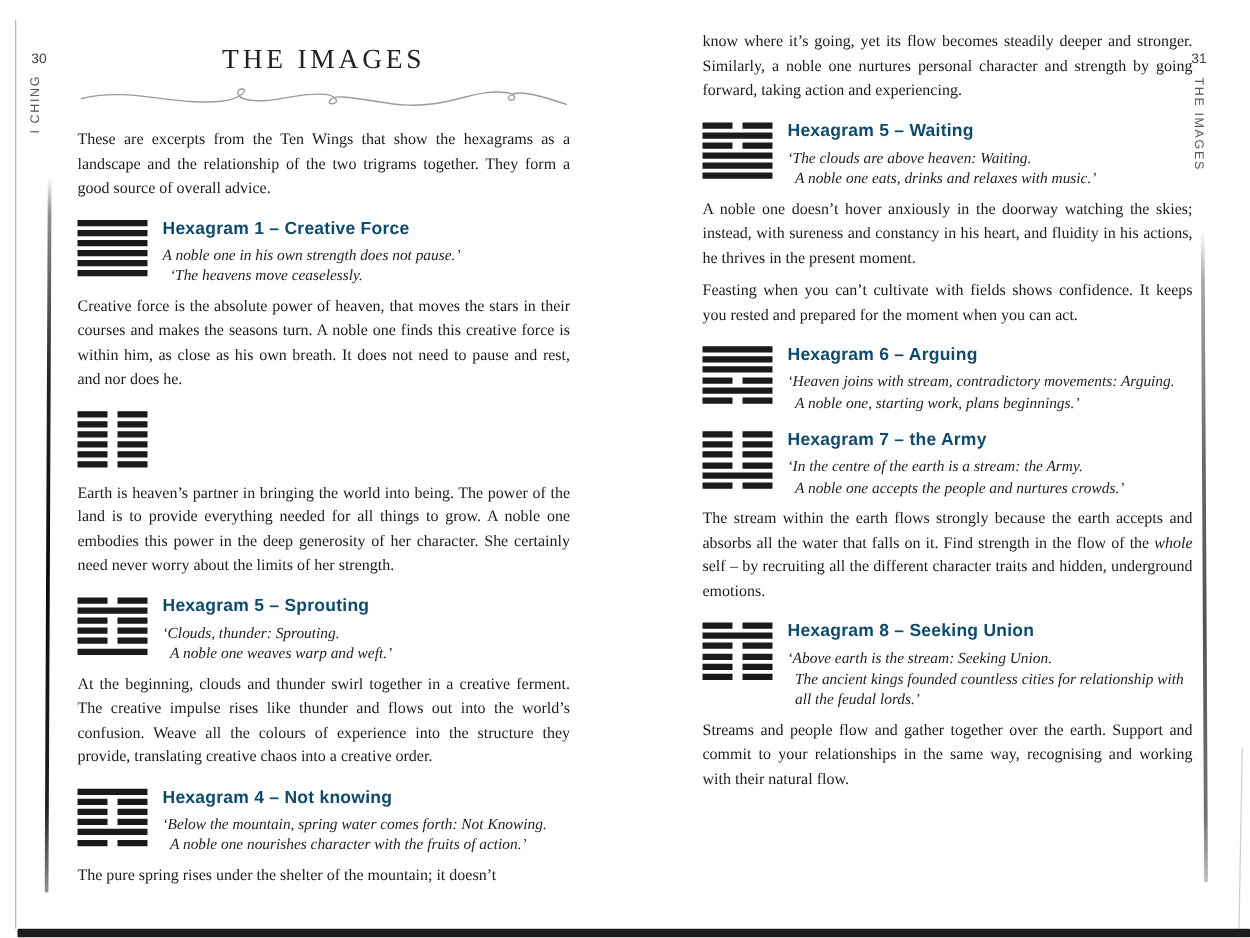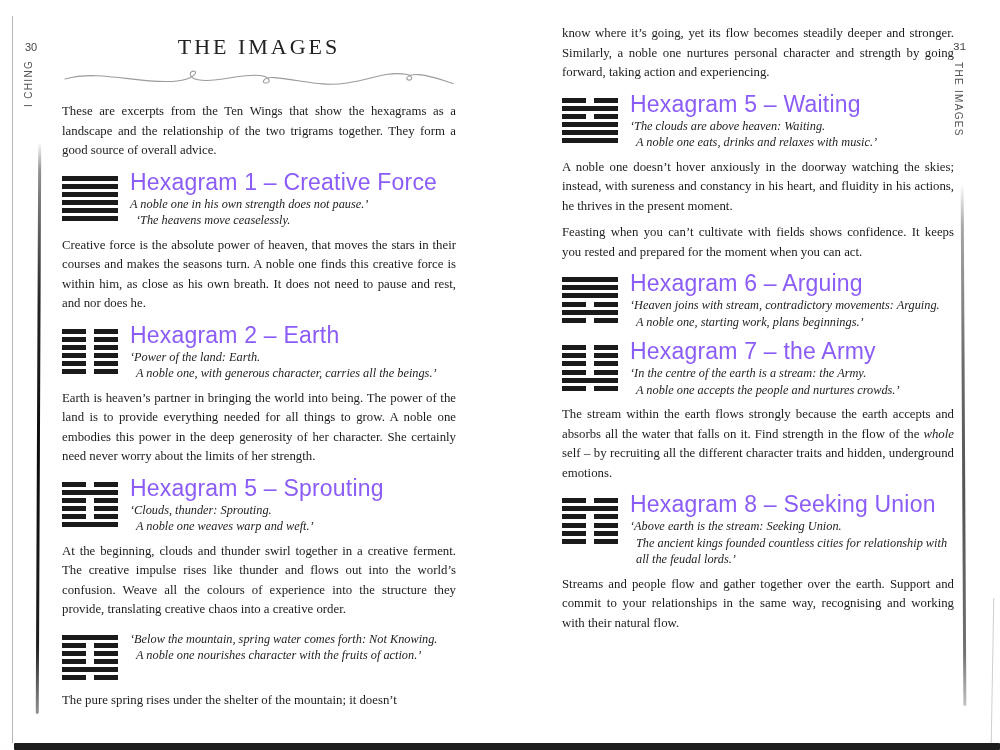--- a/index.html
+++ b/index.html
@@ -12,21 +12,21 @@
   .page-edge-right{position:absolute;left:992px;top:598px;width:1px;height:145px;background:#cfcfcf;transform:rotate(1deg);}
   .book-edge-bottom{position:absolute;left:14px;top:743px;width:986px;height:7px;background:#1d1d1d;border-radius:1px;}
   .ink-mark{position:absolute;border-radius:2px;}
   .ink-left{left:37px;top:142px;width:3px;height:572px;transform:rotate(.25deg);
     background:linear-gradient(to bottom,rgba(12,12,12,0) 0%,rgba(12,12,12,.45) 5%,rgba(12,12,12,.9) 28%,#0c0c0c 55%,rgba(12,12,12,.92) 88%,rgba(12,12,12,.45) 100%);}
   .ink-right{left:962px;top:184px;width:2.5px;height:522px;transform:rotate(-.3deg);opacity:.72;
     background:linear-gradient(to bottom,rgba(12,12,12,0) 0%,rgba(12,12,12,.5) 8%,rgba(12,12,12,.85) 35%,#101010 60%,rgba(12,12,12,.8) 90%,rgba(12,12,12,.35) 100%);}
 
   .page-num{position:absolute;font-family:"Liberation Sans",sans-serif;font-size:11px;color:#444;}
   .num-left{left:25px;top:41px;}
-  .num-right{left:953px;top:41px;font-family:Liberation Mono, monospace;}
+  .num-right{left:953px;top:41px;}
   .running-head{position:absolute;font-family:"Liberation Sans",sans-serif;font-size:10px;
     letter-spacing:1.3px;color:#555;writing-mode:vertical-rl;}
   .head-left{left:23px;top:60px;transform:rotate(180deg);}
   .head-right{left:953px;top:62px;}
 
   
   .page{position:absolute;}
   .page-left{left:62px;top:34px;width:394px;}
   .page-right{left:562px;top:24px;width:392px;}
 
@@ -37,22 +37,22 @@
   .body-para{margin:7px 0 0;font-size:12.8px;line-height:19.5px;text-align:justify;color:#1c1c1c;}
   .intro{margin-top:12px;}
 
   .hex-section{margin-top:11px;}
   .hex-head{display:flex;gap:12px;margin-top:11px;}
   .hexagram{width:56px;flex-shrink:0;padding-top:4px;}
   .hx-row{height:5px;margin-bottom:3.2px;background:#1a1a1a;}
   .hx-row.hx-broken{background:none;display:flex;justify-content:space-between;}
   .hx-row.hx-broken .seg{display:block;width:24px;height:5px;background:#1a1a1a;}
   .head-text{flex:1;min-width:0;}
-  .sec-title{margin:0 0 3px;font-family:"Liberation Sans",sans-serif;font-weight:normal;
-    font-size:23px;line-height:21px;color:#8b5cf6;letter-spacing:.2px;}
+  .sec-title{margin:0 0 3px;font-family:"Liberation Sans",sans-serif;font-weight:bold;
+    font-size:14px;line-height:21px;color:#0c4a6e;letter-spacing:.2px;}
   .quote{font-style:italic;font-size:12.3px;line-height:16.5px;color:#222;}
   .quote-line + .quote-line{margin-left:6px;}
 </style>
 </head>
 <body>
 
 <div class="spread">
   <div class="page-edge-left"></div>
   <div class="page-edge-right"></div>
   <div class="ink-mark ink-left"></div>
@@ -112,27 +112,20 @@
               </div>
               <div class="hx-row hx-broken">
                 <span class="seg"></span>
                 <span class="seg"></span>
               </div>
               <div class="hx-row hx-broken">
                 <span class="seg"></span>
                 <span class="seg"></span>
               </div>
             </div>
-            <div class="head-text">
-              <h3 class="sec-title">Hexagram 2 – Earth</h3>
-              <div class="quote">
-                <div class="quote-line">‘Power of the land: Earth.</div>
-                <div class="quote-line">A noble one, with generous character, carries all the beings.’</div>
-              </div>
-            </div>
           </div>
           <p class="body-para">Earth is heaven’s partner in bringing the world into being. The power of the land is to provide everything needed for all things to grow. A noble one embodies this power in the deep generosity of her character. She certainly need never worry about the limits of her strength.</p>
         </section>
         <section class="hex-section">
           <div class="hex-head">
             <div class="hexagram">
               <div class="hx-row hx-broken">
                 <span class="seg"></span>
                 <span class="seg"></span>
               </div>
@@ -177,20 +170,21 @@
                 <span class="seg"></span>
                 <span class="seg"></span>
               </div>
               <div class="hx-row"></div>
               <div class="hx-row hx-broken">
                 <span class="seg"></span>
                 <span class="seg"></span>
               </div>
             </div>
             <div class="head-text">
+              <h3 class="sec-title">Hexagram 4 – Not knowing</h3>
               <div class="quote">
                 <div class="quote-line">‘Below the mountain, spring water comes forth: Not Knowing.</div>
                 <div class="quote-line">A noble one nourishes character with the fruits of action.’</div>
               </div>
             </div>
           </div>
           <p class="body-para">The pure spring rises under the shelter of the mountain; it doesn’t</p>
         </section>
       </div>
   </div>

